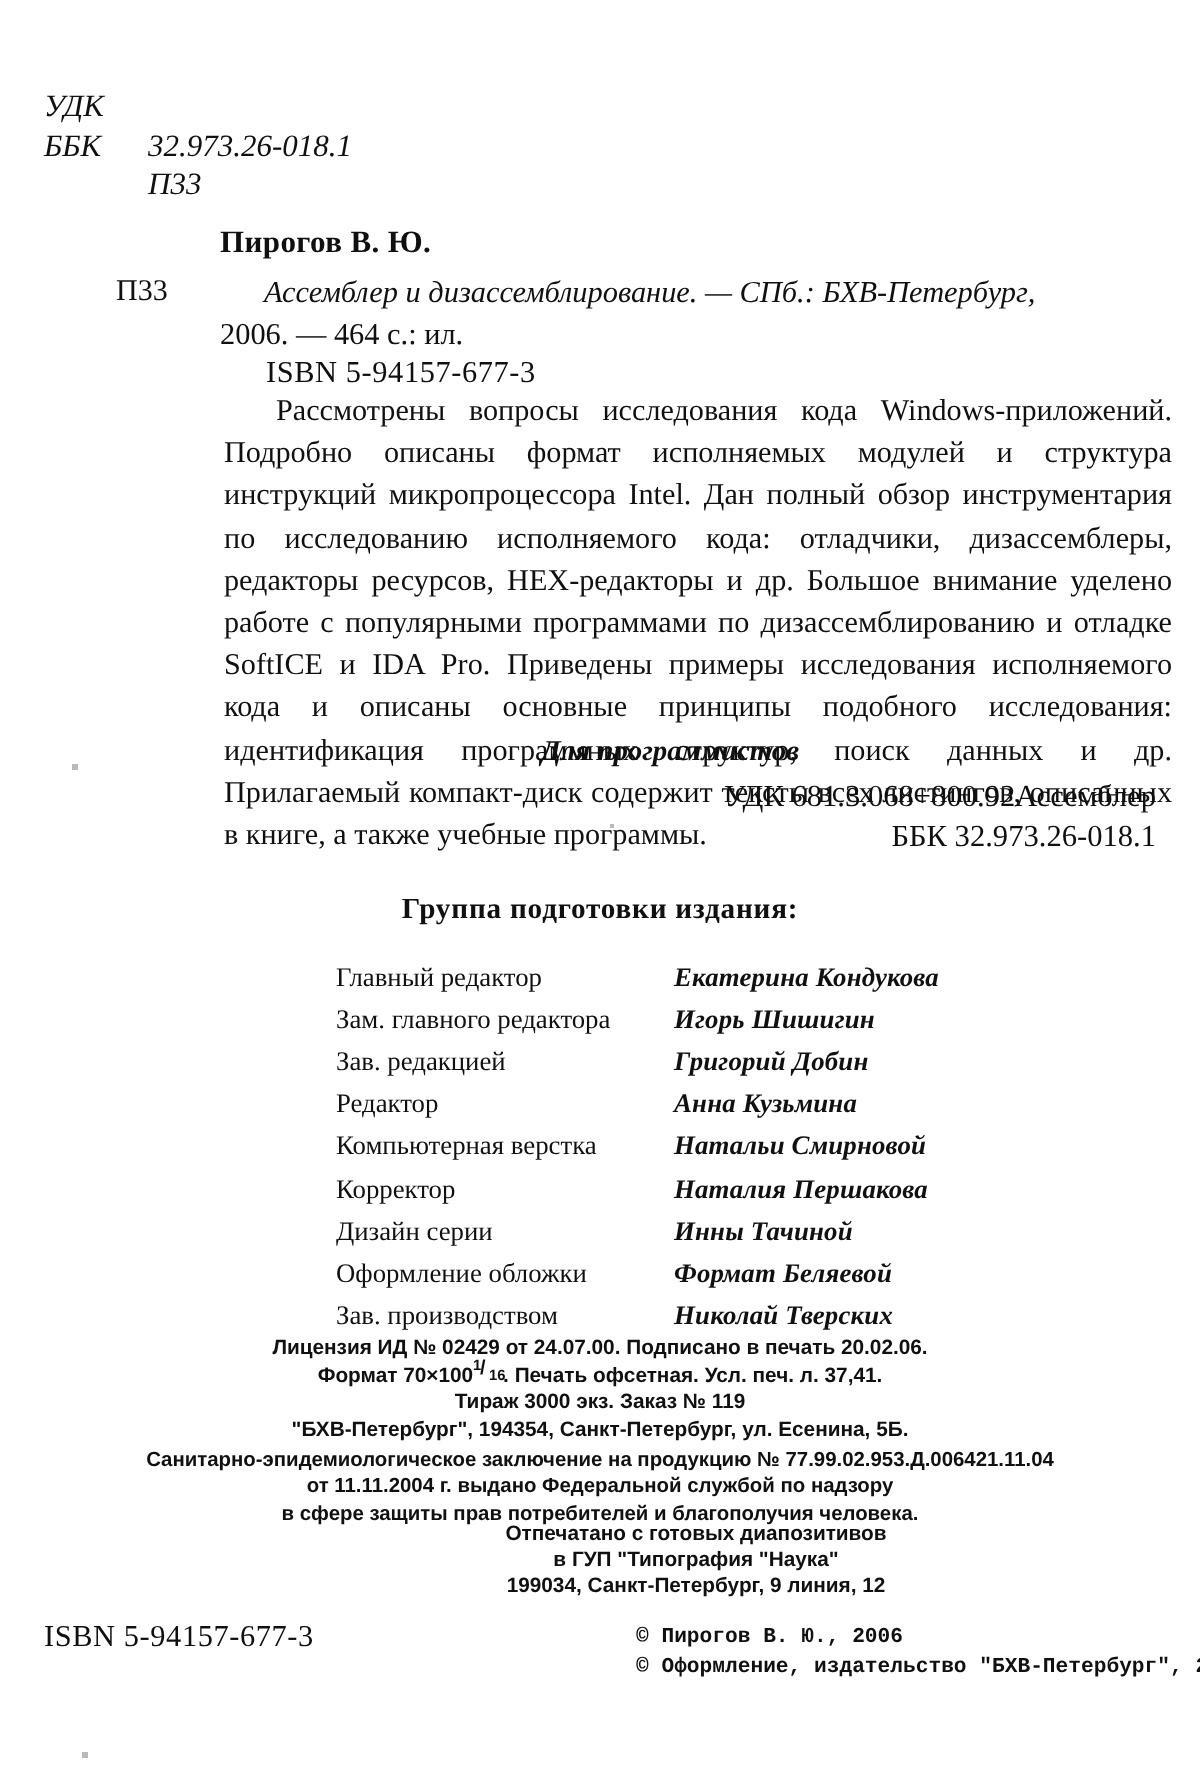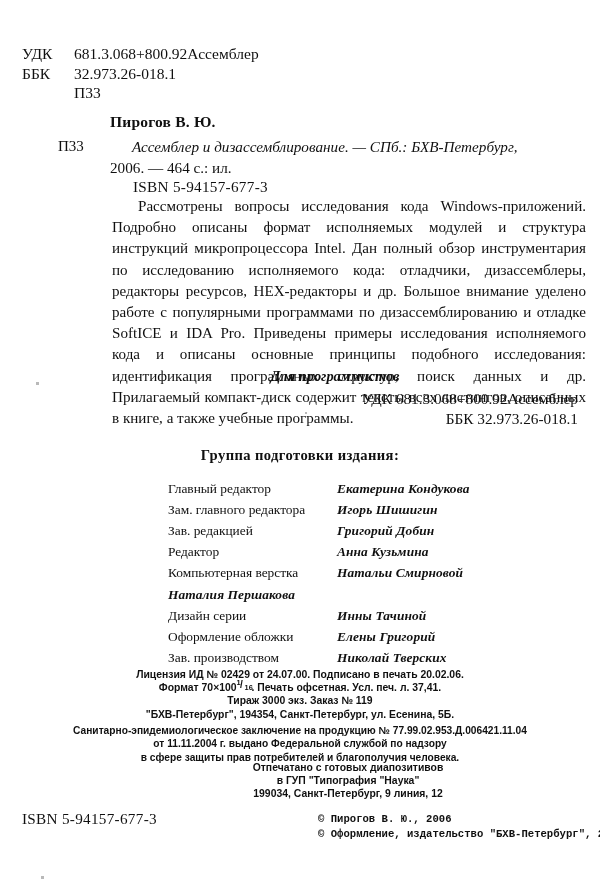--- a/index.html
+++ b/index.html
@@ -24,20 +24,21 @@
   .serif { font-family: "Liberation Serif", "DejaVu Serif", serif; }
   .bold  { font-weight: bold; }
   .italic{ font-style: italic; }
 
   
   #classification {
     left: 22px;
     top: 44px;
     font-size: 15.5px;
     line-height: 19.5px;
+    font-style: italic;
   }
   #classification .row { display: flex; }
   #classification .code-label { width: 52px; }
   #classification .code-value { white-space: nowrap; }
 
   
   #author-name {
     left: 110px;
     top: 113px;
     font-size: 15.5px;
@@ -192,21 +193,20 @@
   }
 </style>
 </head>
 <body>
 
 <div id="page">
 
   <div id="classification" class="abs serif">
     <div class="row">
       <span class="code-label">УДК</span>
-      <span class="code-value">681.3.068+800.92Ассемблер</span>
     </div>
     <div class="row">
       <span class="code-label">ББК</span>
       <span class="code-value">32.973.26-018.1</span>
     </div>
     <div class="row">
       <span class="code-label"></span>
       <span class="code-value">П33</span>
     </div>
   </div>
@@ -250,29 +250,30 @@
     </div>
     <div class="credit-row">
       <span class="credit-role">Редактор</span>
       <span class="credit-person">Анна Кузьмина</span>
     </div>
     <div class="credit-row">
       <span class="credit-role">Компьютерная верстка</span>
       <span class="credit-person">Натальи Смирновой</span>
     </div>
     <div class="credit-row">
+      <span class="credit-role">Корректор</span>
       <span class="credit-person">Наталия Першакова</span>
     </div>
     <div class="credit-row">
       <span class="credit-role">Дизайн серии</span>
       <span class="credit-person">Инны Тачиной</span>
     </div>
     <div class="credit-row">
       <span class="credit-role">Оформление обложки</span>
-      <span class="credit-person">Елены Григорий</span>
+      <span class="credit-person">Формат Беляевой</span>
     </div>
     <div class="credit-row">
       <span class="credit-role">Зав. производством</span>
       <span class="credit-person">Николай Тверских</span>
     </div>
   </div>
 
   <div id="imprint-main" class="abs fineprint">
     <div>Лицензия ИД № 02429 от 24.07.00. Подписано в печать 20.02.06.</div>
     <div><span>Формат 70×100</span><span class="frac"><span class="num">1</span><span class="sl">/</span><span class="den">16</span></span><span>. Печать офсетная. Усл. печ. л. 37,41.</span></div>

